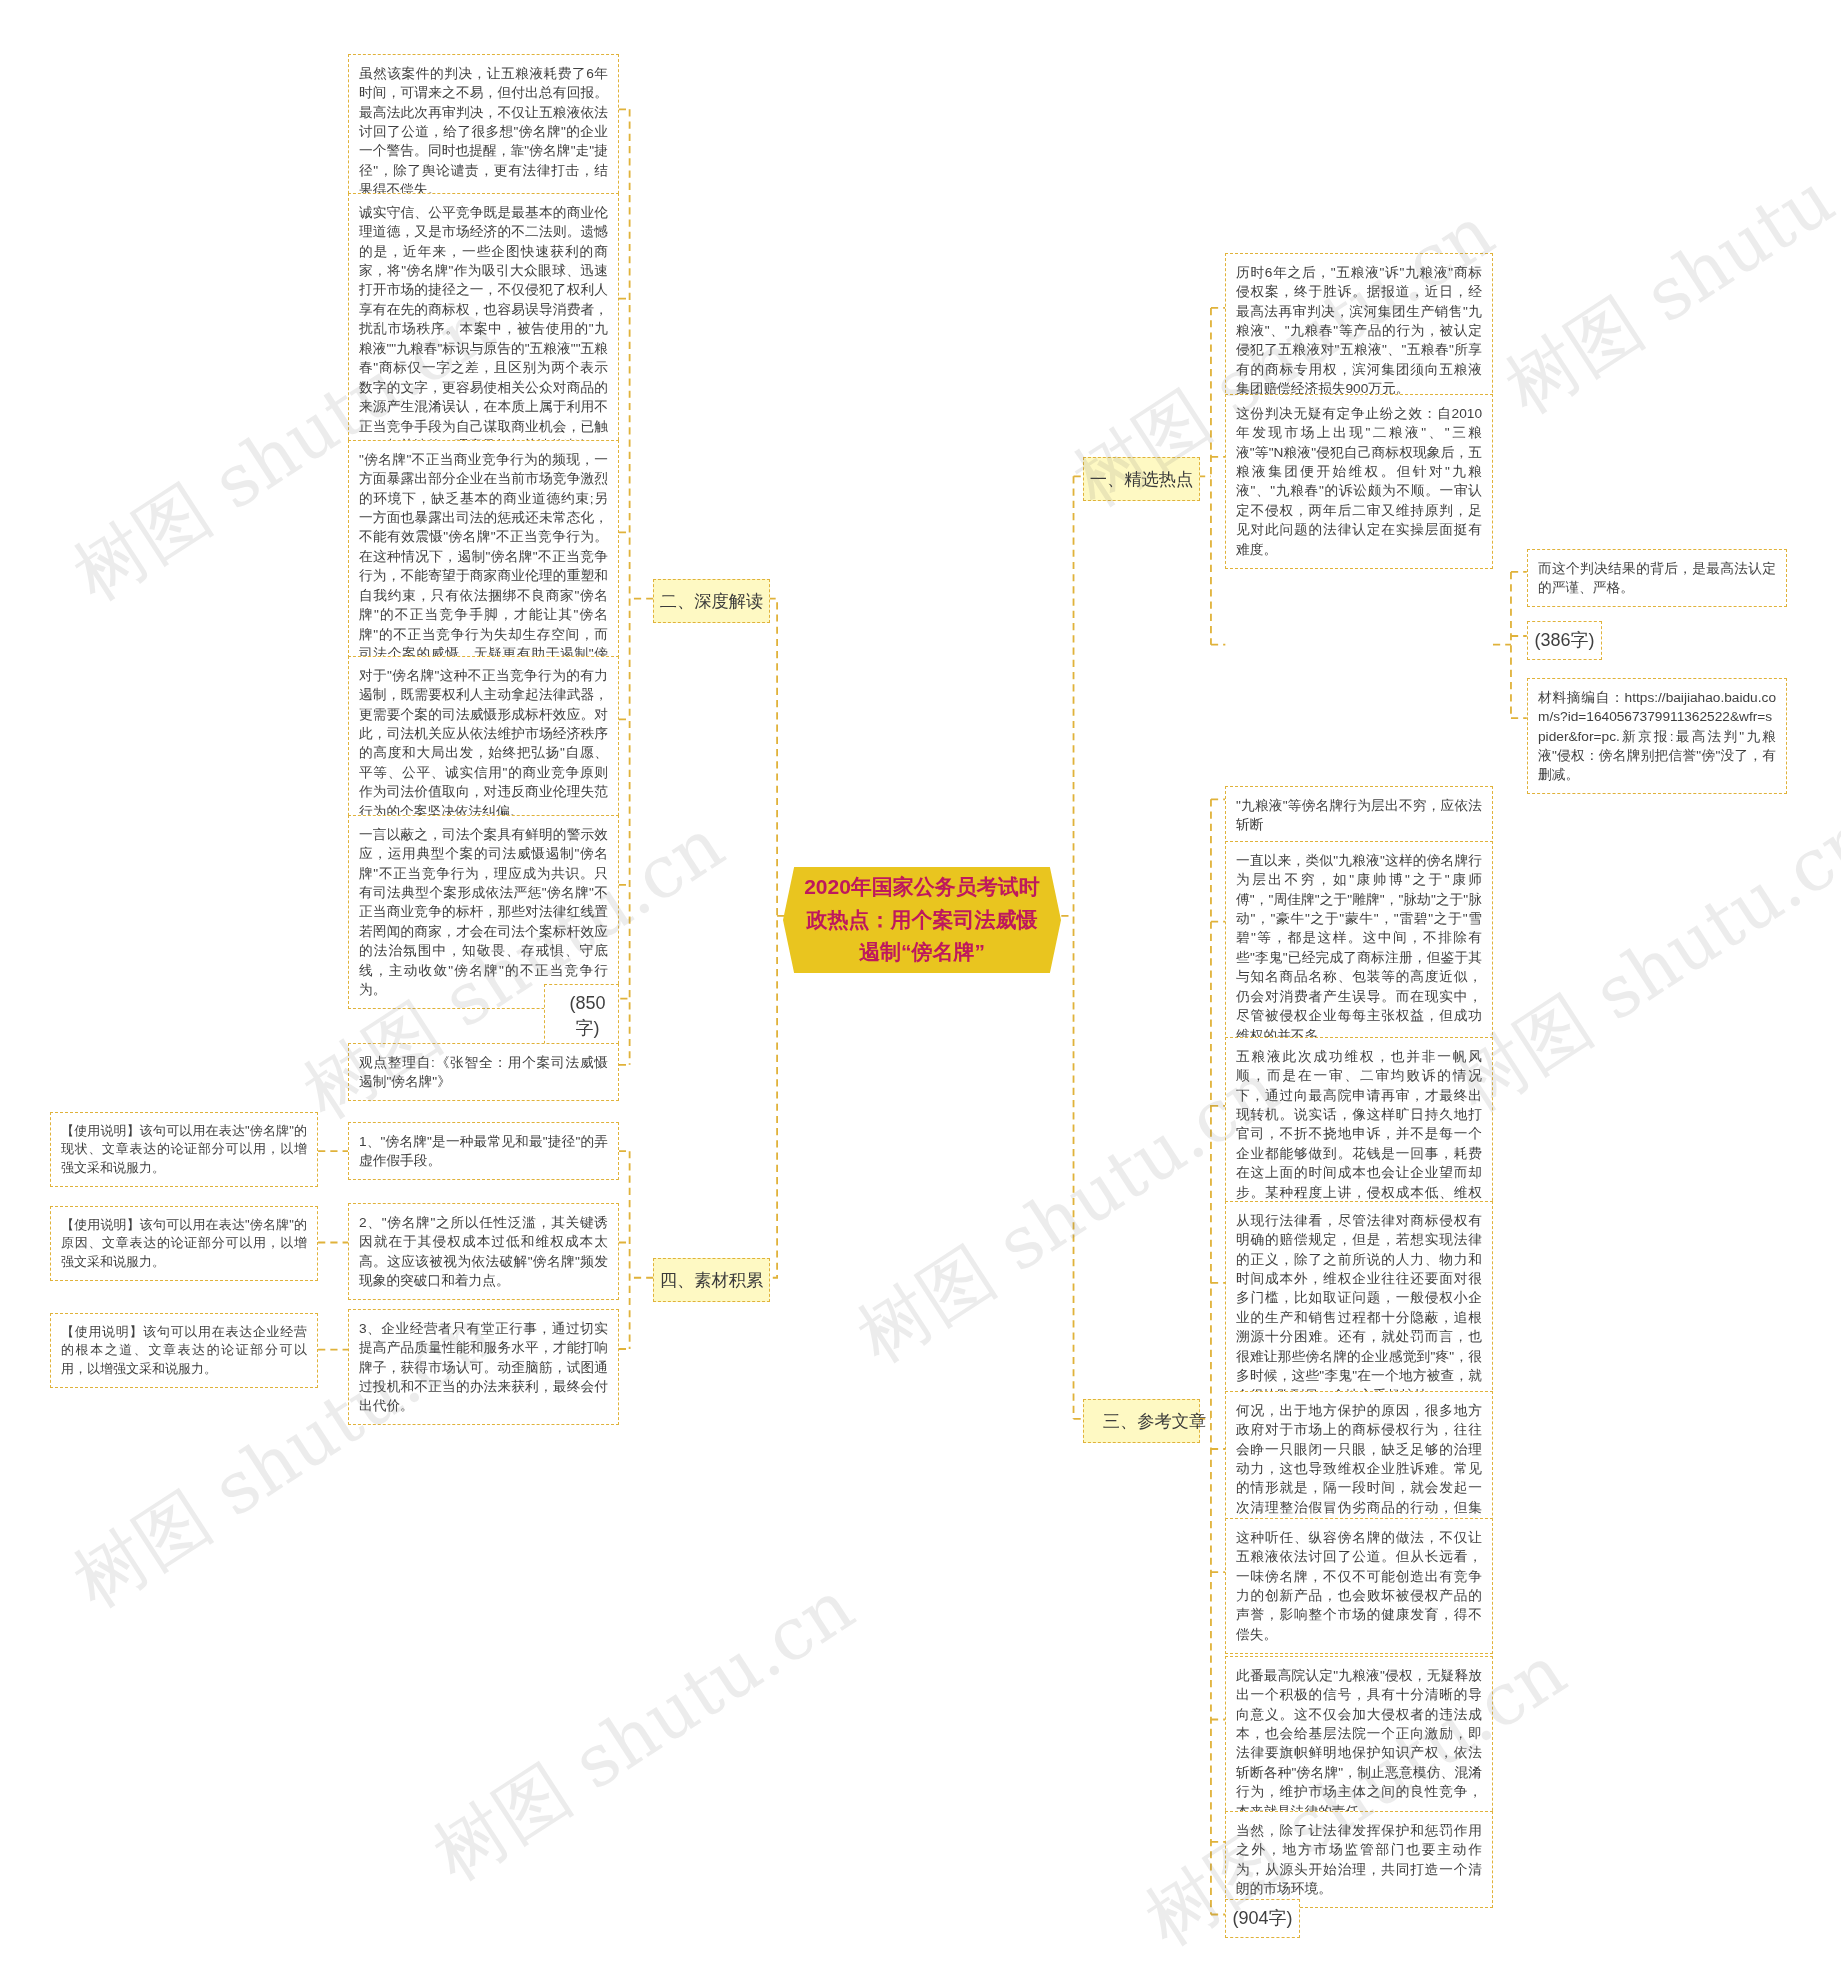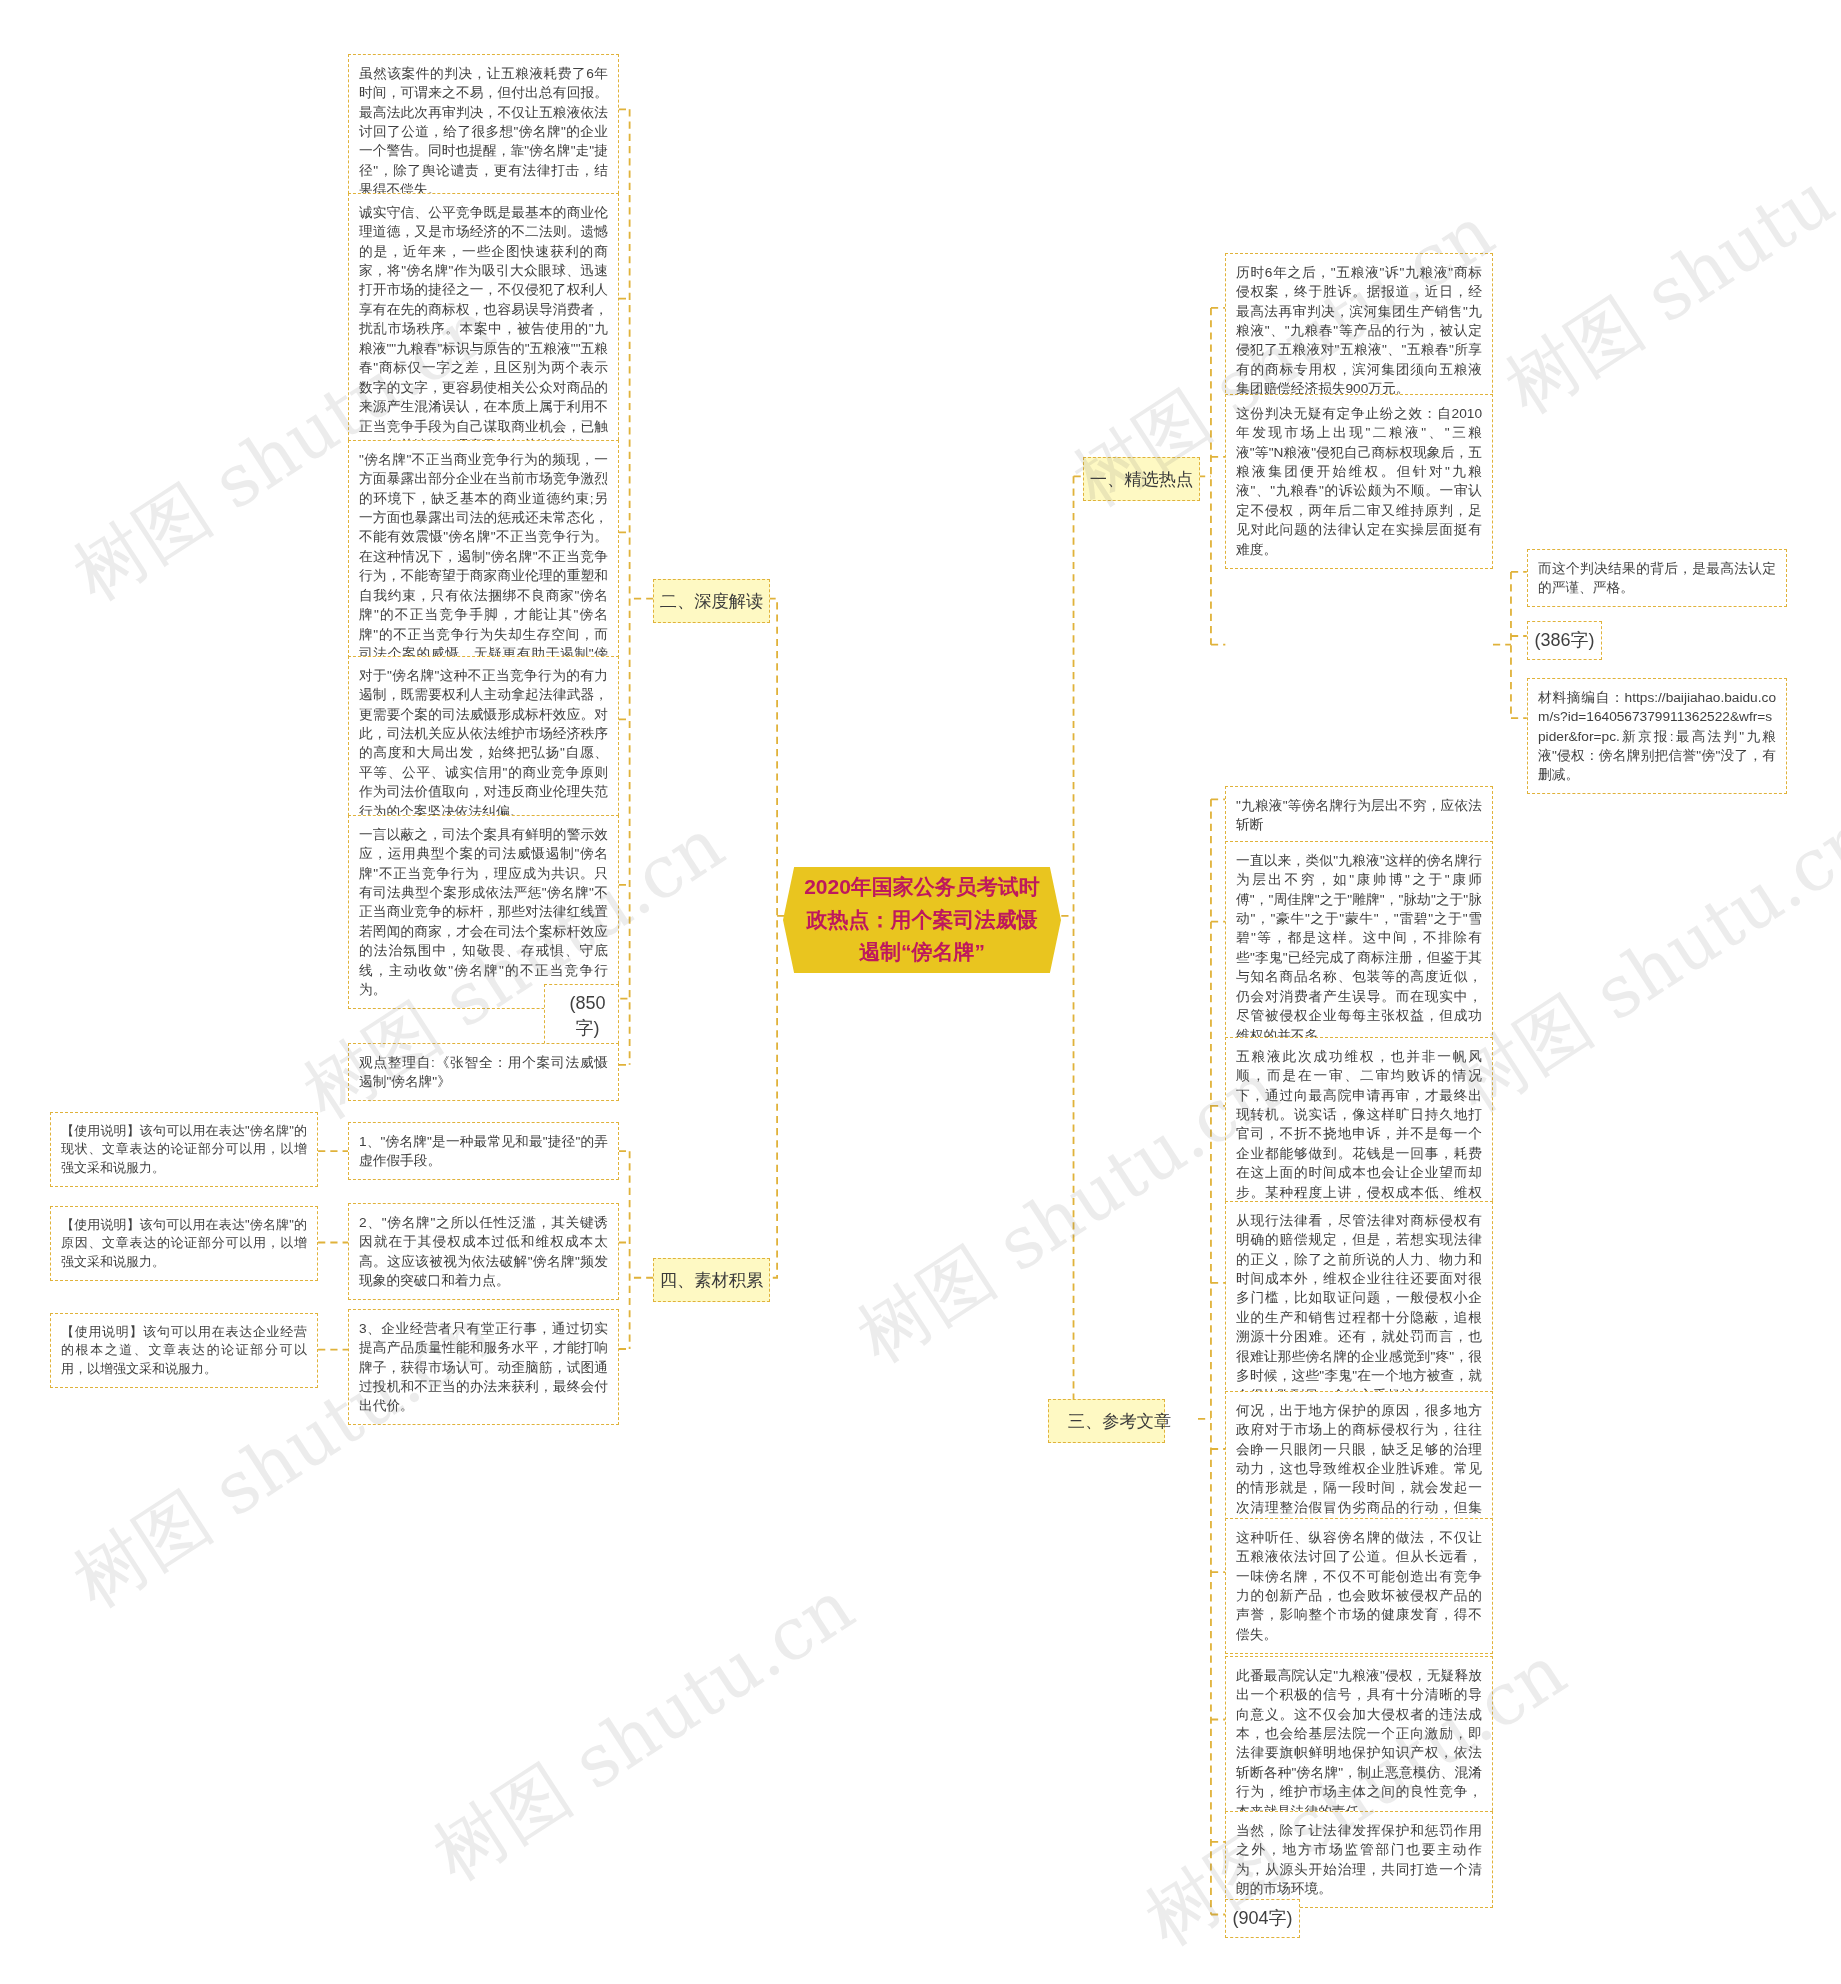--- a/index.html
+++ b/index.html
@@ -62,21 +62,21 @@
       <path d="M2075 896 L2100 896"></path>
       <path d="M2100 795 L2100 998"></path>
       <path d="M2100 795 L2122 795 M2100 884 L2122 884 M2100 998 L2122 998"></path>
     </g>
   </svg>
 
   <div class="topic">2020年国家公务员考试时政热点：用个案司法威慑遏制“傍名牌”</div>
 
   <div class="branch-label" style="left:1083px;top:457px;">一、精选热点</div>
   <div class="branch-label" style="left:653px;top:579px;">二、深度解读</div>
-  <div class="branch-label" style="left:1048px;top:1399px;padding-left:26px;">三、参考文章</div>
+  <div class="branch-label" style="left:1083px;top:1399px;padding-left:26px;">三、参考文章</div>
   <div class="branch-label" style="left:653px;top:1258px;">四、素材积累</div>
 
   <div class="node leftcol" style="top:54px;">虽然该案件的判决，让五粮液耗费了6年时间，可谓来之不易，但付出总有回报。最高法此次再审判决，不仅让五粮液依法讨回了公道，给了很多想"傍名牌"的企业一个警告。同时也提醒，靠"傍名牌"走"捷径"，除了舆论谴责，更有法律打击，结果得不偿失。</div>
   <div class="node leftcol" style="top:193px;">诚实守信、公平竞争既是最基本的商业伦理道德，又是市场经济的不二法则。遗憾的是，近年来，一些企图快速获利的商家，将"傍名牌"作为吸引大众眼球、迅速打开市场的捷径之一，不仅侵犯了权利人享有在先的商标权，也容易误导消费者，扰乱市场秩序。本案中，被告使用的"九粮液""九粮春"标识与原告的"五粮液""五粮春"商标仅一字之差，且区别为两个表示数字的文字，更容易使相关公众对商品的来源产生混淆误认，在本质上属于利用不正当竞争手段为自己谋取商业机会，已触犯了相关法律，理应承担相关法律责任。</div>
   <div class="node leftcol" style="top:440px;">"傍名牌"不正当商业竞争行为的频现，一方面暴露出部分企业在当前市场竞争激烈的环境下，缺乏基本的商业道德约束;另一方面也暴露出司法的惩戒还未常态化，不能有效震慑"傍名牌"不正当竞争行为。在这种情况下，遏制"傍名牌"不正当竞争行为，不能寄望于商家商业伦理的重塑和自我约束，只有依法捆绑不良商家"傍名牌"的不正当竞争手脚，才能让其"傍名牌"的不正当竞争行为失却生存空间，而司法个案的威慑，无疑更有助于遏制"傍名牌"的不法侵权行为。</div>
   <div class="node leftcol" style="top:656px;">对于"傍名牌"这种不正当竞争行为的有力遏制，既需要权利人主动拿起法律武器，更需要个案的司法威慑形成标杆效应。对此，司法机关应从依法维护市场经济秩序的高度和大局出发，始终把弘扬"自愿、平等、公平、诚实信用"的商业竞争原则作为司法价值取向，对违反商业伦理失范行为的个案坚决依法纠偏。</div>
   <div class="node leftcol" style="top:815px;">一言以蔽之，司法个案具有鲜明的警示效应，运用典型个案的司法威慑遏制"傍名牌"不正当竞争行为，理应成为共识。只有司法典型个案形成依法严惩"傍名牌"不正当商业竞争的标杆，那些对法律红线置若罔闻的商家，才会在司法个案标杆效应的法治氛围中，知敬畏、存戒惧、守底线，主动收敛"傍名牌"的不正当竞争行为。</div>
   <div class="node wordcount" style="left:544px;top:984px;padding-left:15px;">(850字)</div>
   <div class="node leftcol" style="top:1043px;">观点整理自:《张智全：用个案司法威慑遏制"傍名牌"》</div>
 

